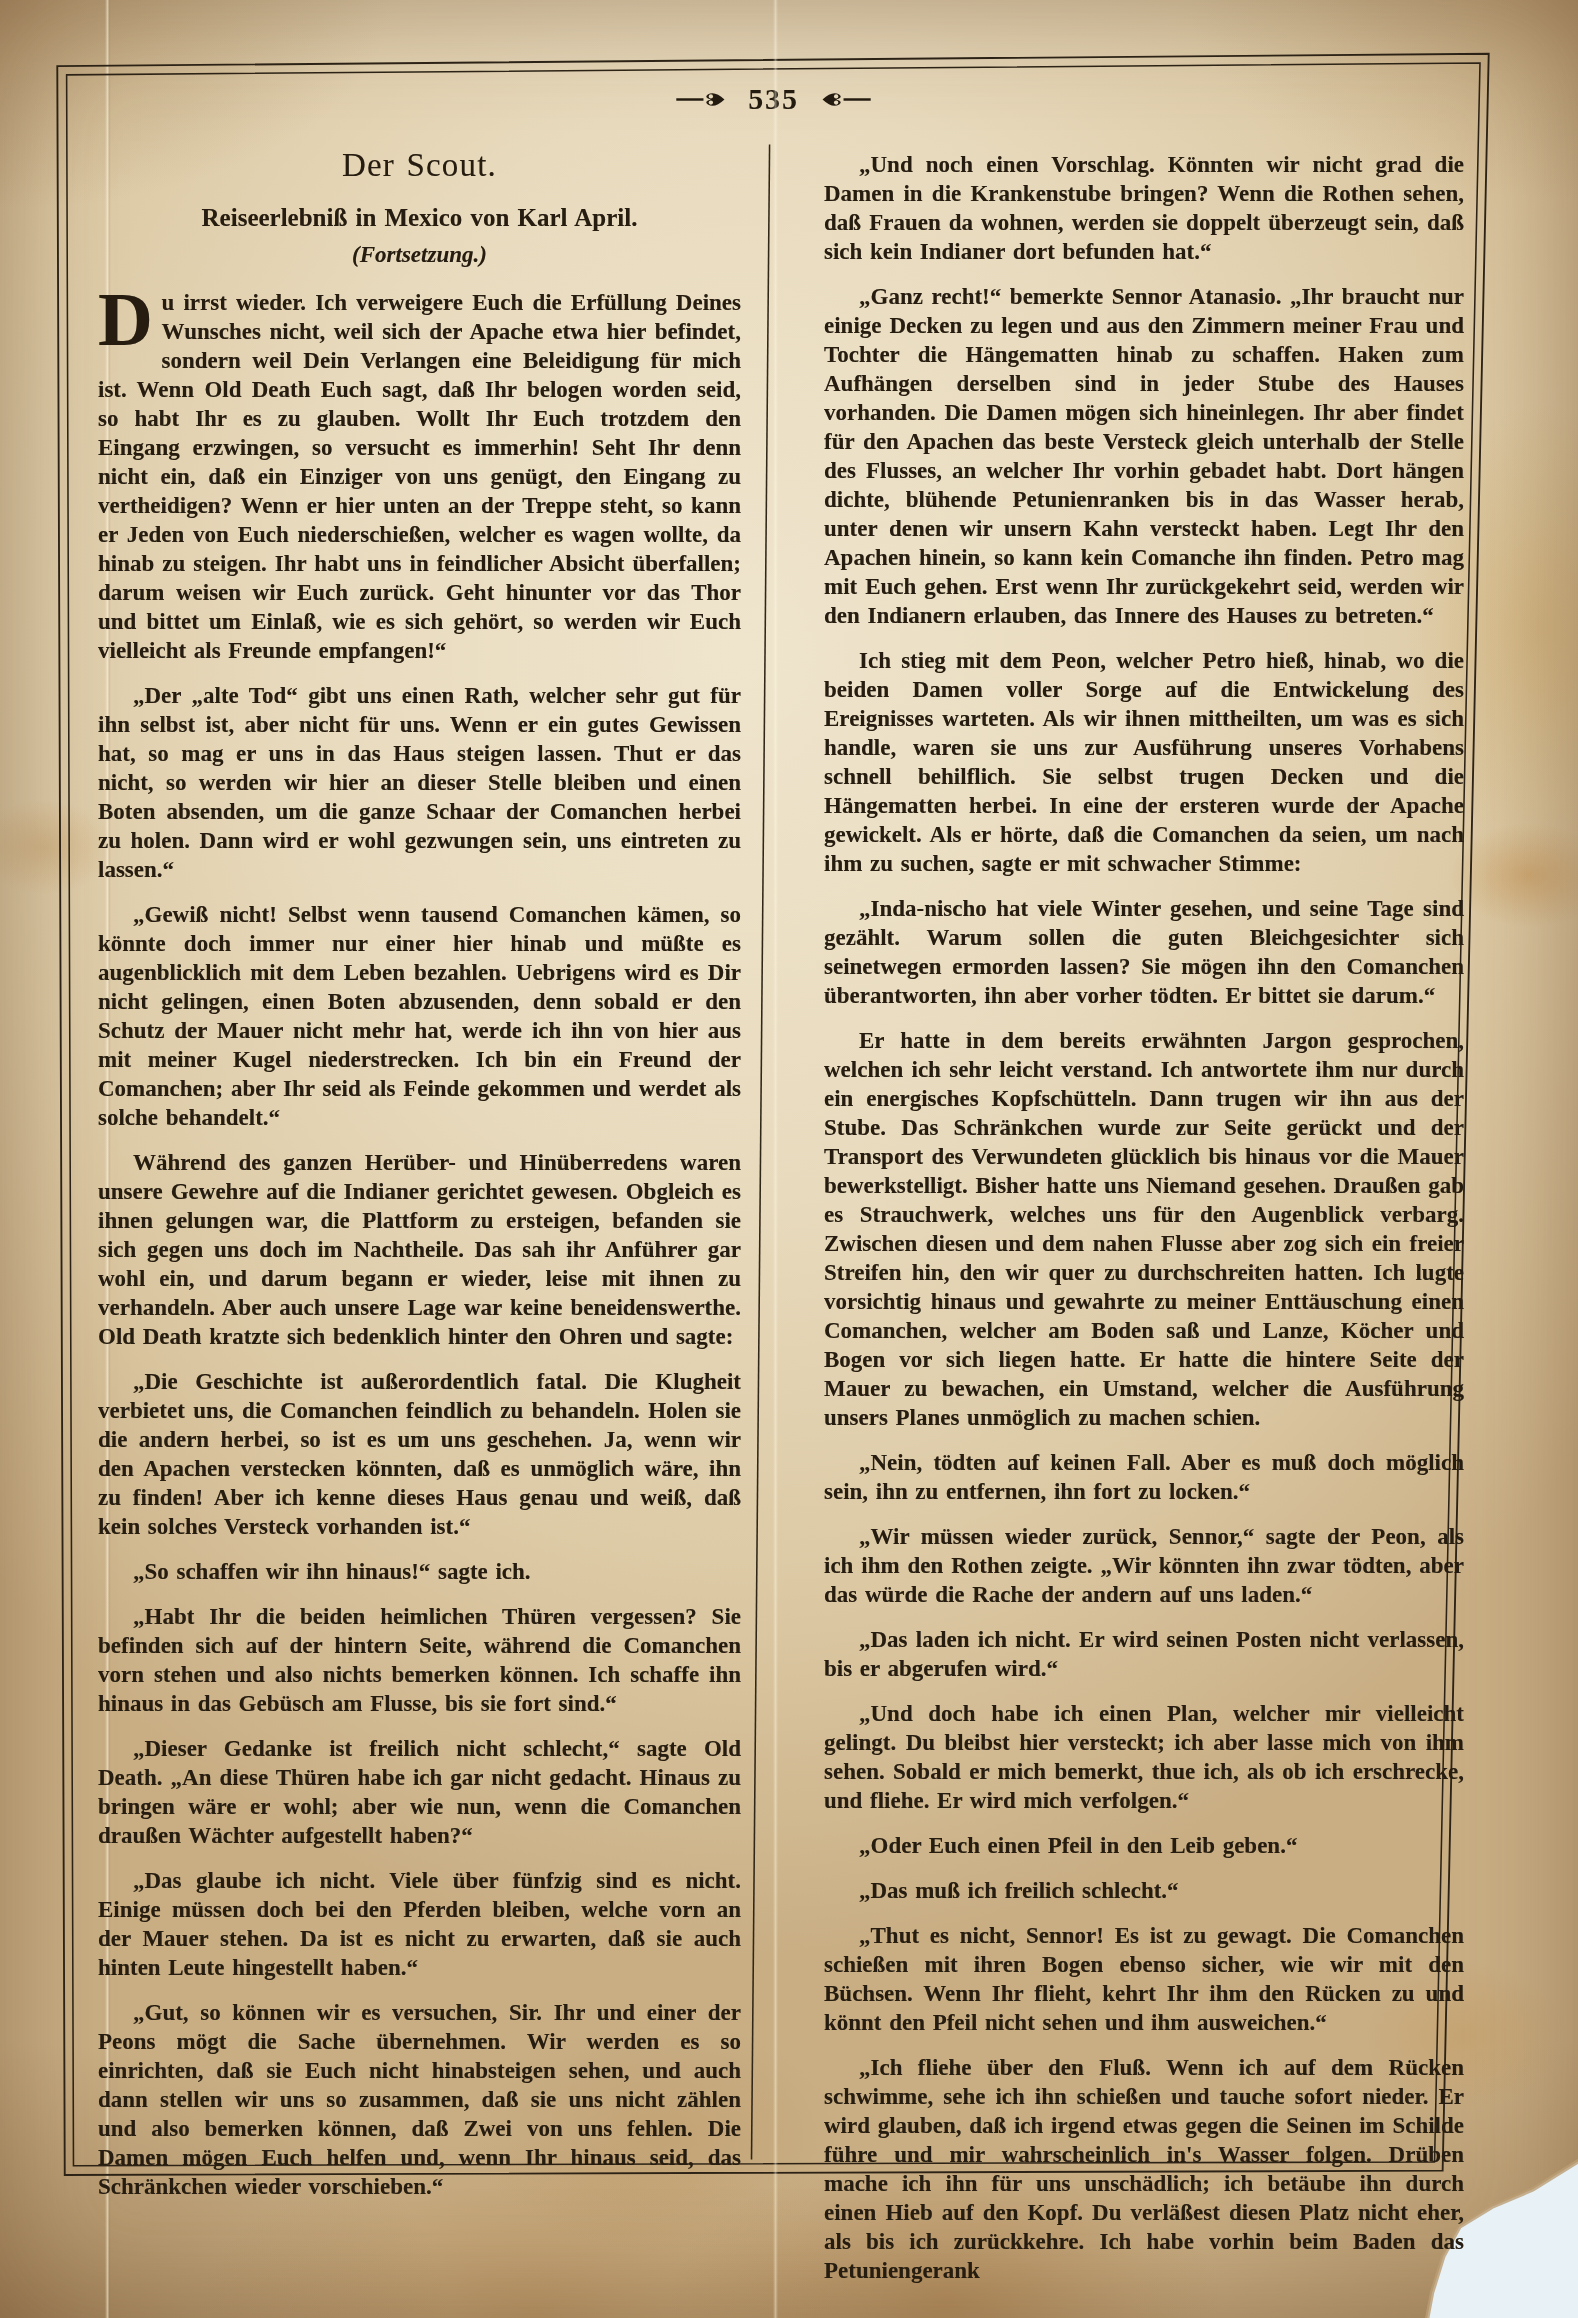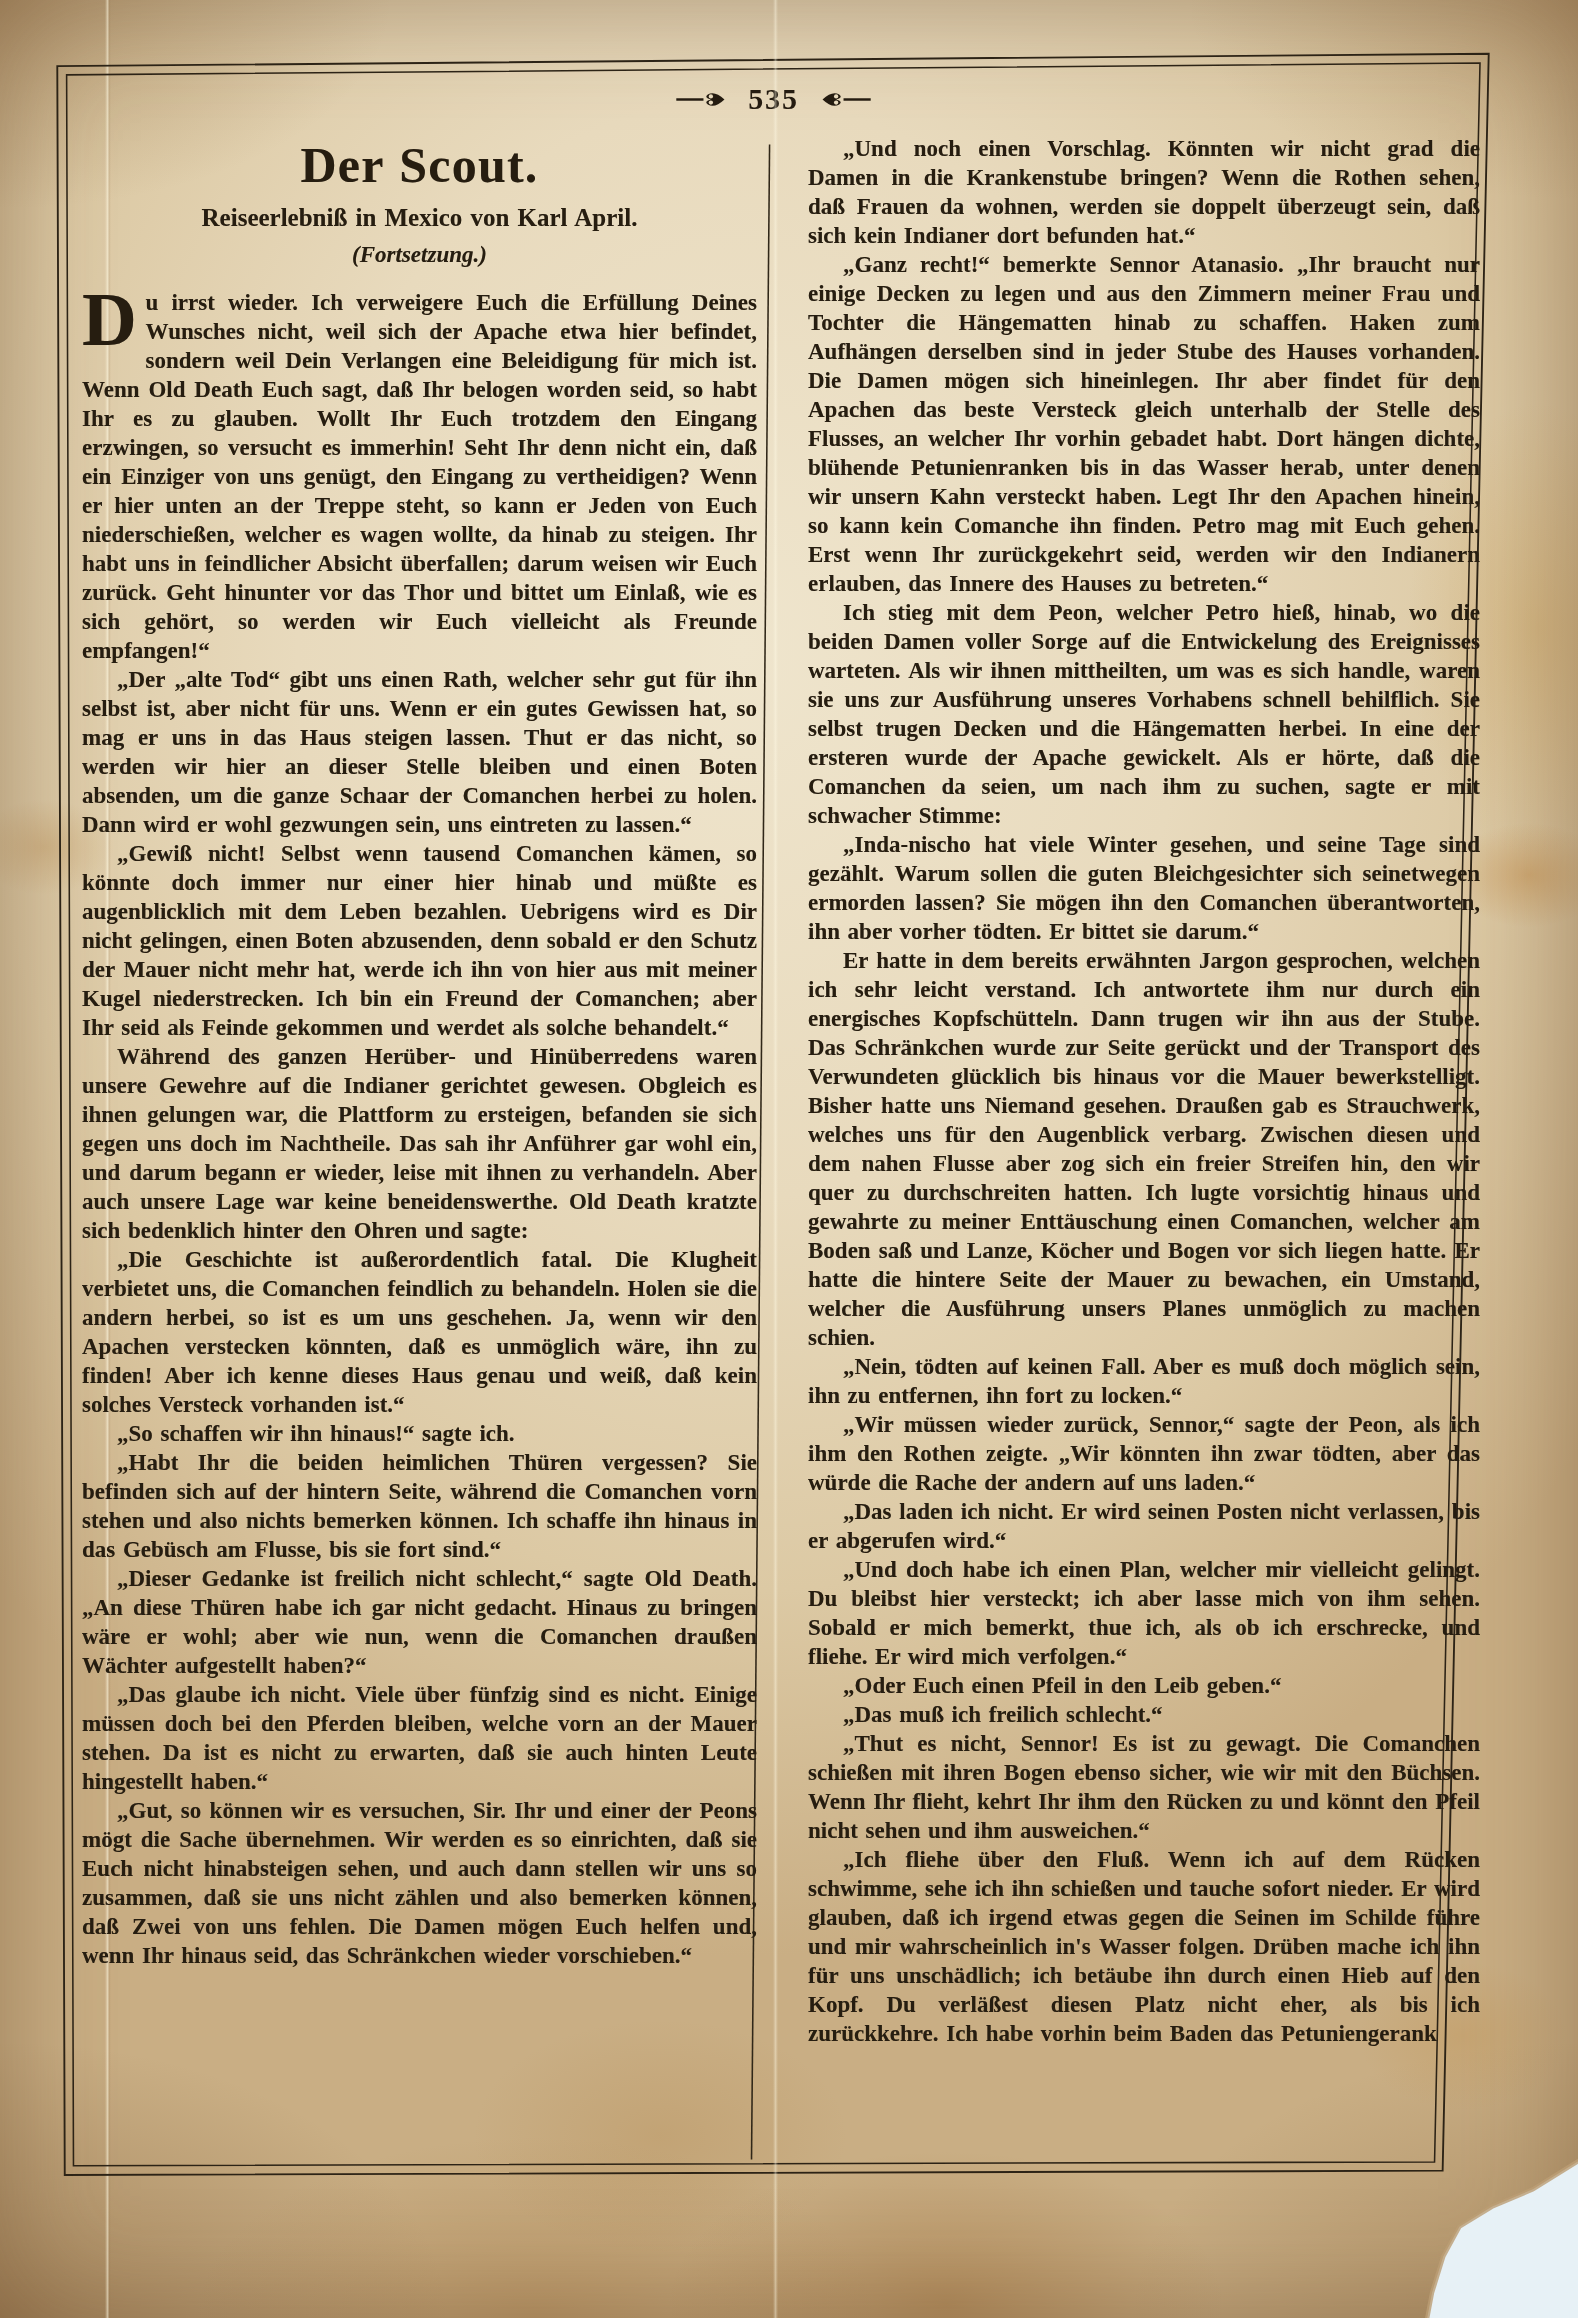--- a/index.html
+++ b/index.html
@@ -54,32 +54,32 @@
     text-align:justify;
     word-spacing:1.9px;
     text-shadow:0 0 0.6px rgba(40,30,16,.35);
   }
   .col-left{ left:82px; top:139px; width:675px; }
   .col-right{ left:808px; top:134px; width:672px; }
 
   .article-header{ text-align:center; margin-bottom:21px; }
   .article-title{
     margin:3.7px 0 0 0;
-    font-size:50px; line-height:45px; font-weight:bold;
+    font-size:33px; line-height:45px; font-weight:normal;
     letter-spacing:1.2px;
   }
   .article-subtitle{
     margin-top:16px;
     font-size:25px; line-height:27px; font-weight:bold;
   }
   .article-continuation{
     margin-top:11.2px;
     font-size:23px; line-height:25px; font-weight:700;font-style:italic;
   }
-  .para{ margin:0; text-indent:35px; }
+  .para{ margin:16px; text-indent:35px; }
   .para.opening{ text-indent:0; }
   .dropcap{
     float:left;
     font-size:76px; line-height:59px;
     padding:2.5px 8.7px 0 0;
     font-weight:bold;
   }
 </style>
 </head>
 <body>

